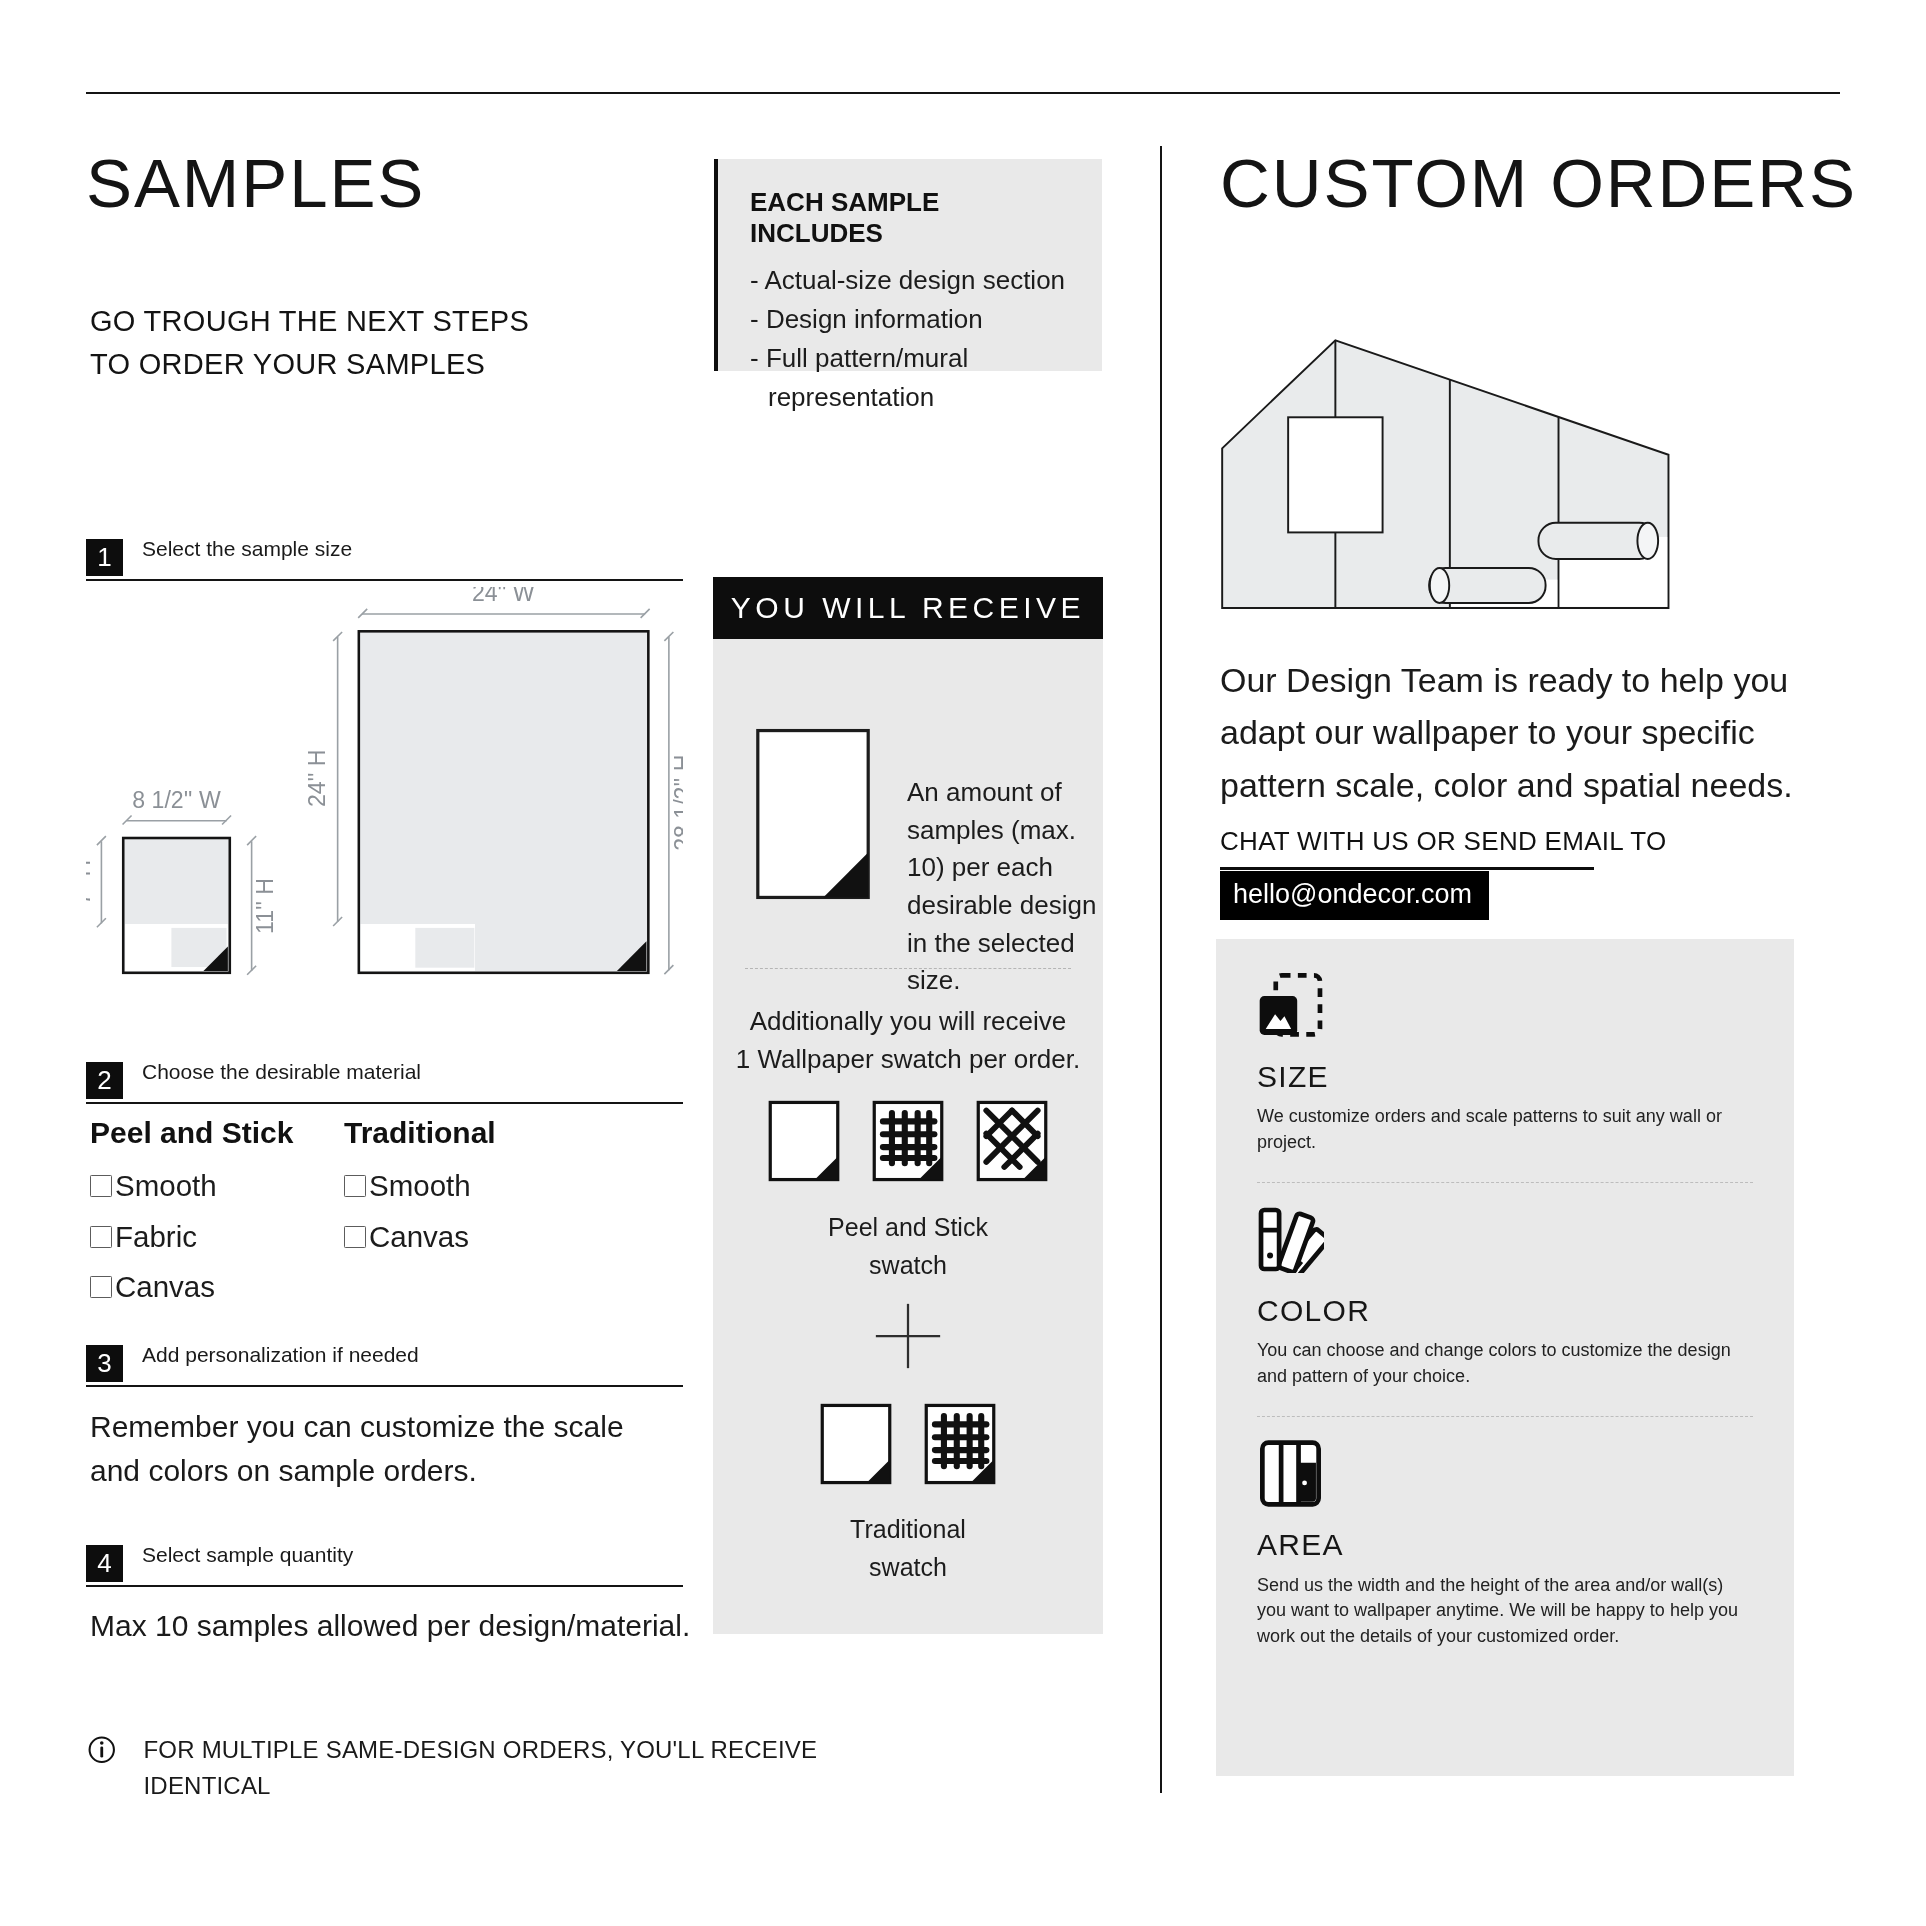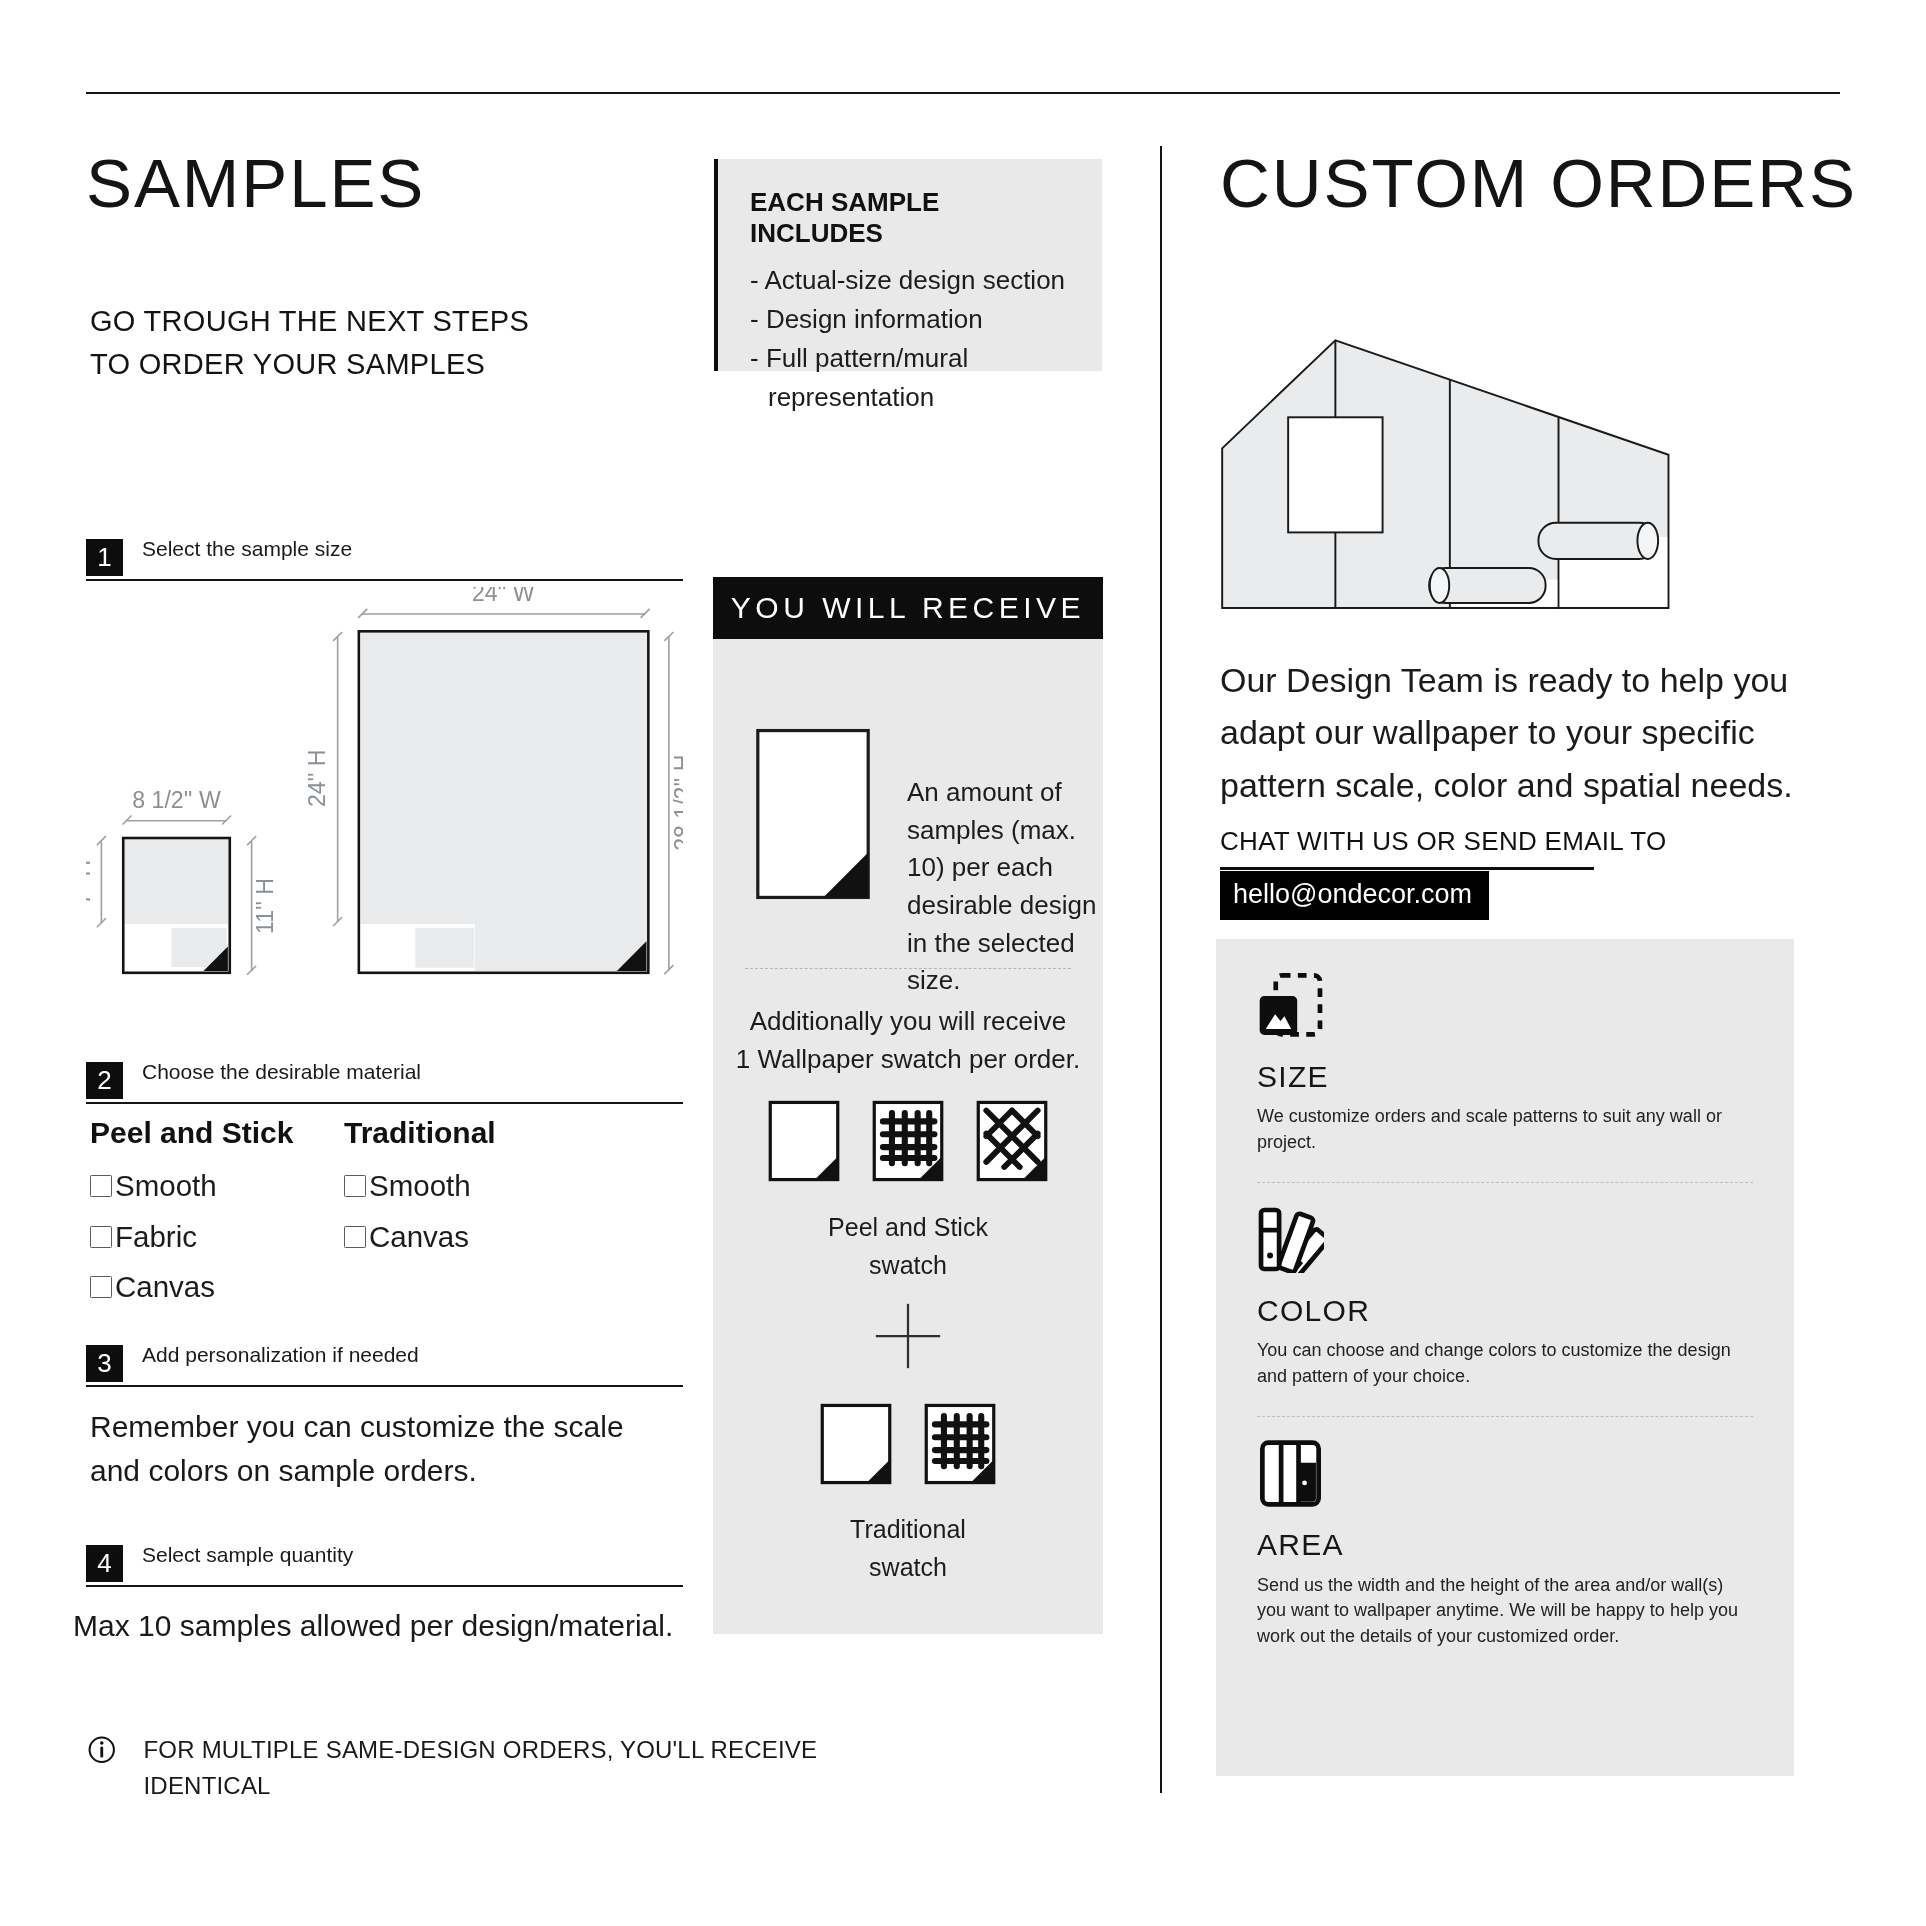--- a/index.html
+++ b/index.html
@@ -147,21 +147,21 @@
   <div class="abs step-head" style="left:86px;top:1342px;">
     <span class="step-num">3</span>
     <span class="step-label">Add personalization if needed</span>
   </div>
   <div class="abs note" style="left:90px;top:1405px;width:565px;">Remember you can customize the scale and colors on sample orders.</div>
 
   <div class="abs step-head" style="left:86px;top:1542px;">
     <span class="step-num">4</span>
     <span class="step-label">Select sample quantity</span>
   </div>
-  <div class="abs note" style="left:73px;top:1604px;width:610px;">Max 10 samples allowed per design/material.</div>
+  <div class="abs note" style="left:90px;top:1604px;width:610px;">Max 10 samples allowed per design/material.</div>
 
   <div class="abs footnote" style="left:87px;top:1732px;width:835px;">
     <svg width="29.5" height="29.5" viewBox="0 0 46 46" style="flex:0 0 auto;margin-top:2.6px;">
       <circle cx="23" cy="23" r="19" fill="none" stroke="#111" stroke-width="3.2"></circle>
       <line x1="23" y1="20" x2="23" y2="33" stroke="#111" stroke-width="4.4" stroke-linecap="round"></line>
       <circle cx="23" cy="12.5" r="2.8" fill="#111"></circle>
     </svg>
     <div class="pre">FOR MULTIPLE SAME-DESIGN ORDERS, YOU'LL RECEIVE IDENTICAL
 SECTIONS. WANT TO SEE DIFFERENT SECTIONS? CONTACT US!</div>
   </div>

